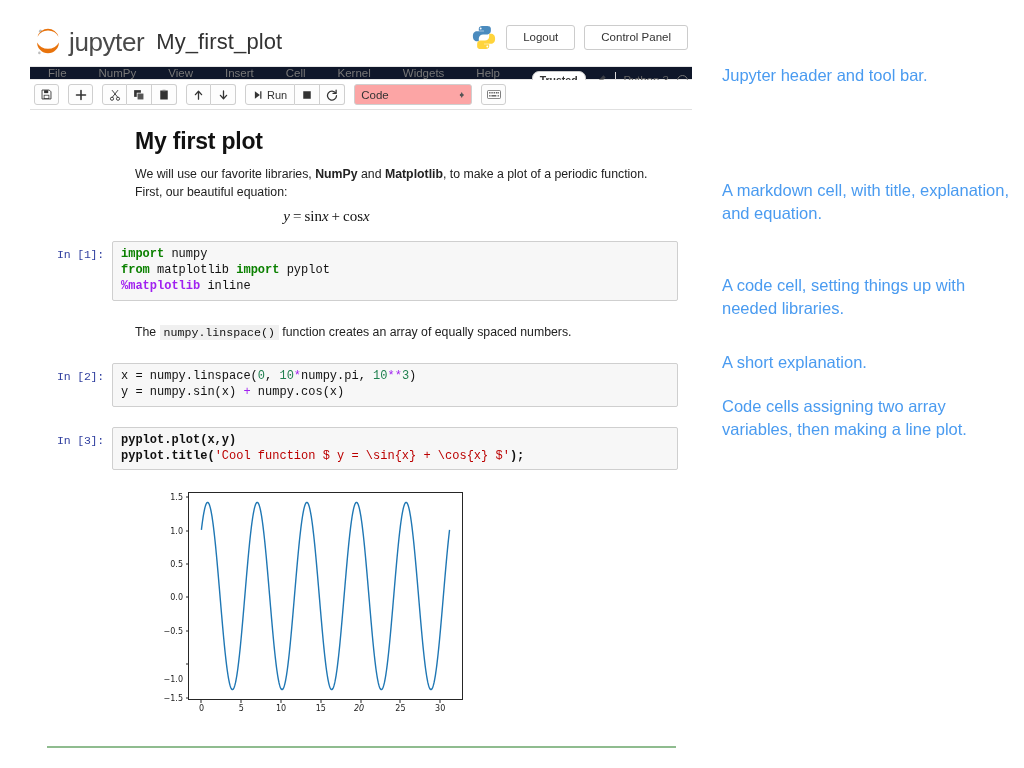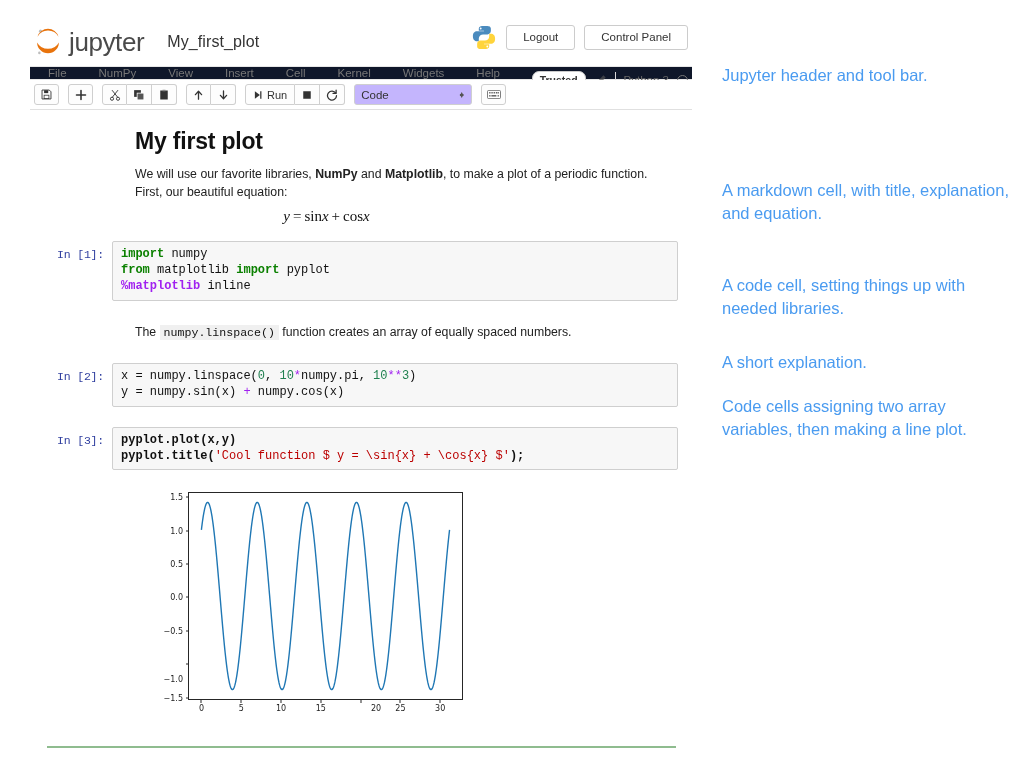--- a/index.html
+++ b/index.html
@@ -26,21 +26,21 @@
     display: flex; align-items: center;
     background: #fff;
   }
   .logo-wrap { display:flex; align-items:center; gap:7px; }
   .jp-logo { width: 28px; height: 30px; flex: none; }
   .jp-word {
     font-size: 26px; color: #4a4a4a; letter-spacing: -0.4px;
     font-weight: 400; line-height: 1;
   }
   .nb-title {
-    margin-left: 23px; font-size: 16px; color: #333; font-weight: 400;
+    margin-left: 12px; font-size: 22px; color: #333; font-weight: 400;
     letter-spacing: .1px;
   }
   .header-right {
     position: absolute; right: 4px; top: 6px;
     display: flex; align-items: center; gap: 9px;
   }
   .py-logo { width: 26px; height: 27px; }
   .hdr-btn {
     border: 1px solid #ccc; background: #fff; border-radius: 3px;
     font-size: 11.5px; color: #333; padding: 6px 16px; line-height: 1;
@@ -93,21 +93,21 @@
   .tgroup .tbtn + .tbtn { border-left: none; }
   .tgroup .tbtn:first-child { border-radius: 3px 0 0 3px; }
   .tgroup .tbtn:last-child { border-radius: 0 3px 3px 0; }
   .tgroup .tbtn:only-child { border-radius: 3px; }
   .tbtn svg { display: block; }
   .run-btn { padding: 0 7px; gap: 4px; }
   .run-label { font-size: 11px; color:#333; }
   .celltype-sel {
     height: 21px; width: 118px; margin-right: 9px;
     border: 1px solid #cfcfcf; border-radius: 3px;
-    background: #c4b5fd;
+    background: #fca5a5;
     display: flex; align-items: center; justify-content: space-between;
     padding: 0 6px; font-size: 11.5px; color: #333;
   }
   .spin { display:flex; flex-direction:column; gap:2px; line-height:0; color:#555; }
   .spin i { font-style: normal; font-size: 7px; }
 
   
   .nb-body { position: relative; padding: 12px 0 0 0; background: #fff; }
 
   .cell { position: relative; display: flex; margin-bottom: 2px; }
@@ -404,21 +404,21 @@
                 <span class="ytick" style="top: 3.74293px;">1.5</span>
                 <span class="ytick-mark" style="top: 3.74293px;"></span>
                 <span class="xtick" style="left: 12.4928px;">0</span>
                 <span class="xtick-mark" style="left: 12.4928px;"></span>
                 <span class="xtick" style="left: 52.2786px;">5</span>
                 <span class="xtick-mark" style="left: 52.2786px;"></span>
                 <span class="xtick" style="left: 92.0645px;">10</span>
                 <span class="xtick-mark" style="left: 92.0645px;"></span>
                 <span class="xtick" style="left: 131.85px;">15</span>
                 <span class="xtick-mark" style="left: 131.85px;"></span>
-                <span class="xtick" style="left: 187px;">20</span>
+                <span class="xtick" style="left: 170px; font-style: italic;">20</span>
                 <span class="xtick-mark" style="left: 171.636px;"></span>
                 <span class="xtick" style="left: 211.422px;">25</span>
                 <span class="xtick-mark" style="left: 211.422px;"></span>
                 <span class="xtick" style="left: 251.208px;">30</span>
                 <span class="xtick-mark" style="left: 251.208px;"></span>
               </div>
           </div>
         </div>
       </div>
 

